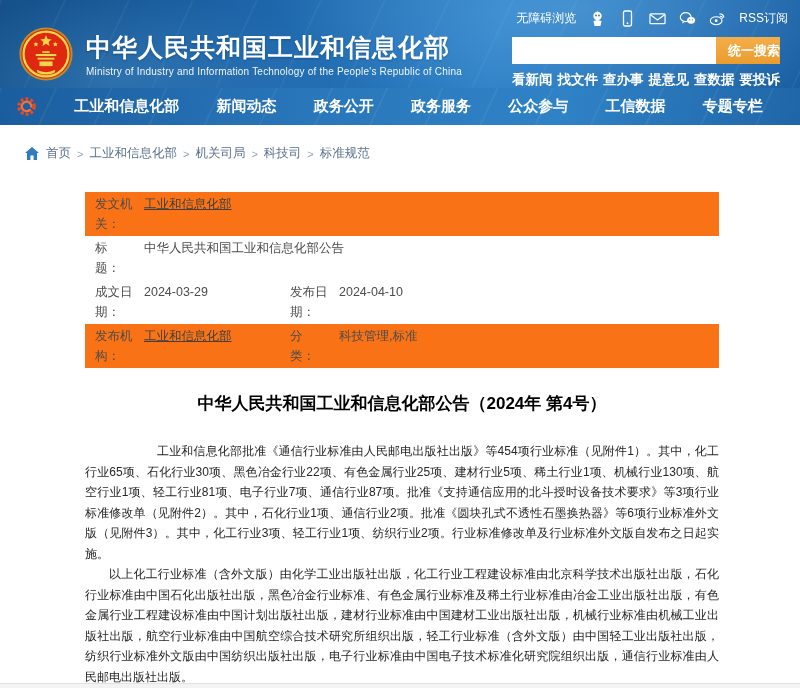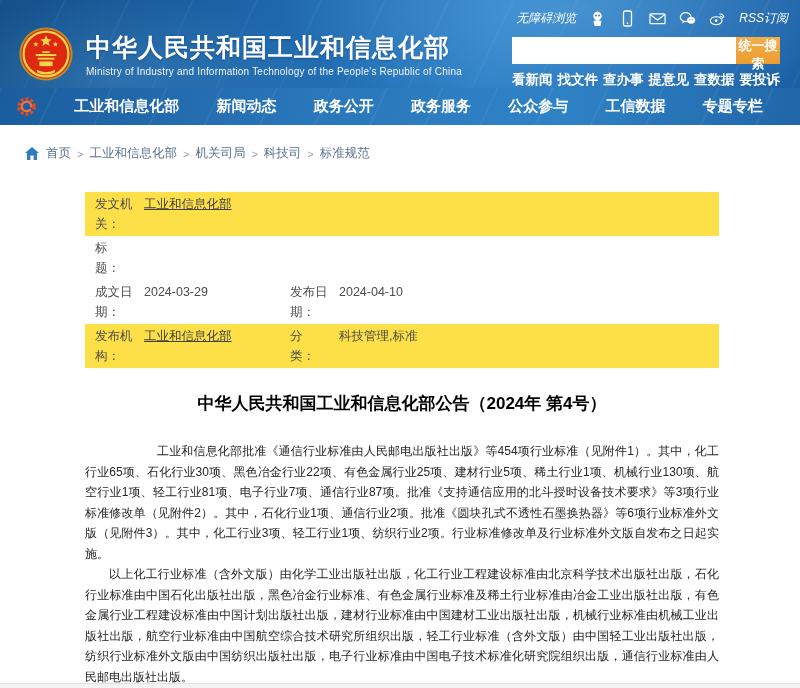--- a/index.html
+++ b/index.html
@@ -10,33 +10,33 @@
   
   .banner {
     position:relative; height:88px;
     background:
       radial-gradient(ellipse 420px 160px at 72% 10%, rgba(120,190,240,.38), transparent 70%),
       radial-gradient(ellipse 300px 120px at 15% 90%, rgba(90,165,220,.30), transparent 70%),
       repeating-linear-gradient(115deg, rgba(255,255,255,.045) 0 2px, transparent 2px 58px),
       linear-gradient(100deg,#155089 0%,#1d64a8 30%,#2b7ec5 62%,#1b5fa3 100%);
   }
   .utility { position:absolute; top:10px; right:12px; display:flex; align-items:center; gap:13px; color:#fff; font-size:12px; }
-  .utility .txt { cursor:pointer; white-space:nowrap;font-style:italic; }
+  .utility .txt { cursor:pointer; white-space:nowrap; }
   .uicon { display:inline-flex; width:17px; height:17px; align-items:center; justify-content:center; cursor:pointer; }
   .uicon svg { display:block; }
 
   .logo-row { position:absolute; left:18px; top:26px; display:flex; align-items:center; }
   .emblem { width:56px; height:56px; margin-right:12px; }
   .site-title { color:#fff; font-size:25px; font-weight:700; letter-spacing:1px; line-height:30px; text-shadow:0 1px 2px rgba(0,40,80,.35); }
   .site-sub { color:rgba(255,255,255,.93); font-size:10px; margin-top:4px; letter-spacing:.2px; }
 
   .search-col { position:absolute; top:37px; right:20px; width:268px; }
   .search-row { display:flex; height:27px; }
   .search-input { flex:1; border:none; outline:none; background:#fff; height:27px; padding:0 8px; font-size:13px; }
-  .search-btn { width:44px; height:27px; border:none; background:linear-gradient(#f3ae4a,#ec9c2e); color:#fff; font-size:13px; font-weight:700; cursor:pointer; font-family:Liberation Sans, sans-serif; }
+  .search-btn { width:64px; height:27px; border:none; background:linear-gradient(#f3ae4a,#ec9c2e); color:#fff; font-size:13px; font-weight:700; cursor:pointer; font-family:Liberation Sans, sans-serif;text-align:right; }
   .quick-links { display:flex; justify-content:space-between; margin-top:7px; color:#fff; font-size:13.5px; font-weight:700; }
   .quick-links span { cursor:pointer; white-space:nowrap; }
 
   
   .nav {
     position:relative; height:37px; display:flex; align-items:center;
     background:
       repeating-linear-gradient(115deg, rgba(255,255,255,.05) 0 2px, transparent 2px 50px),
       linear-gradient(100deg,#1a5d9e 0%,#2a77bb 40%,#2f82c6 70%,#1f66a8 100%);
   }
@@ -48,21 +48,21 @@
   .breadcrumb { display:flex; align-items:center; gap:6px; padding:20px 0 0 25px; font-size:12.5px; color:#5b718c; }
   .crumb { cursor:pointer; }
   .crumb-sep { color:#8fa3b8; font-size:11px; }
   .home-ic { width:14px; height:13px; margin-right:1px; }
 
   
   .main { width:634px; margin:0 auto; padding-left:0; position:relative; left:2px; }
 
   .meta-table { margin-top:30px; font-size:12.5px; color:#4c4c4c; }
   .trow { display:flex; align-items:flex-start; padding:2px 0 2px 10px; min-height:43px; line-height:20px; }
-  .trow.alt { background:#fde047; }
+  .trow.alt { background:#f97316; }
   .tlabel { width:42px; flex:0 0 auto; white-space:normal; word-break:break-all; }
   .tvalue { margin-left:7px; }
   .tvalue.w1 { width:146px; flex:0 0 auto; }
   .tvalue.link { text-decoration:underline; cursor:pointer; color:#404040; }
   .tlabel2 { width:42px; flex:0 0 auto; word-break:break-all; }
 
   .article-title { text-align:center; font-size:17px; font-weight:700; color:#000; margin-top:24px; }
 
   .article-body { margin-top:26px; font-size:12px; line-height:20.5px; color:#262626; text-align:justify; }
   .article-body p.p1 { text-indent:72px; }
@@ -189,20 +189,21 @@
 
   <div class="main">
 
     <div class="meta-table">
       <div class="trow alt">
         <span class="tlabel">发文机关：</span>
         <span class="tvalue link">工业和信息化部</span>
       </div>
       <div class="trow">
         <span class="tlabel">标　题：</span>
+        <span class="tvalue">中华人民共和国工业和信息化部公告</span>
       </div>
       <div class="trow">
         <span class="tlabel">成文日期：</span>
         <span class="tvalue w1">2024-03-29</span>
         <span class="tlabel2">发布日期：</span>
         <span class="tvalue">2024-04-10</span>
       </div>
       <div class="trow alt">
         <span class="tlabel">发布机构：</span>
         <span class="tvalue w1 link">工业和信息化部</span>

